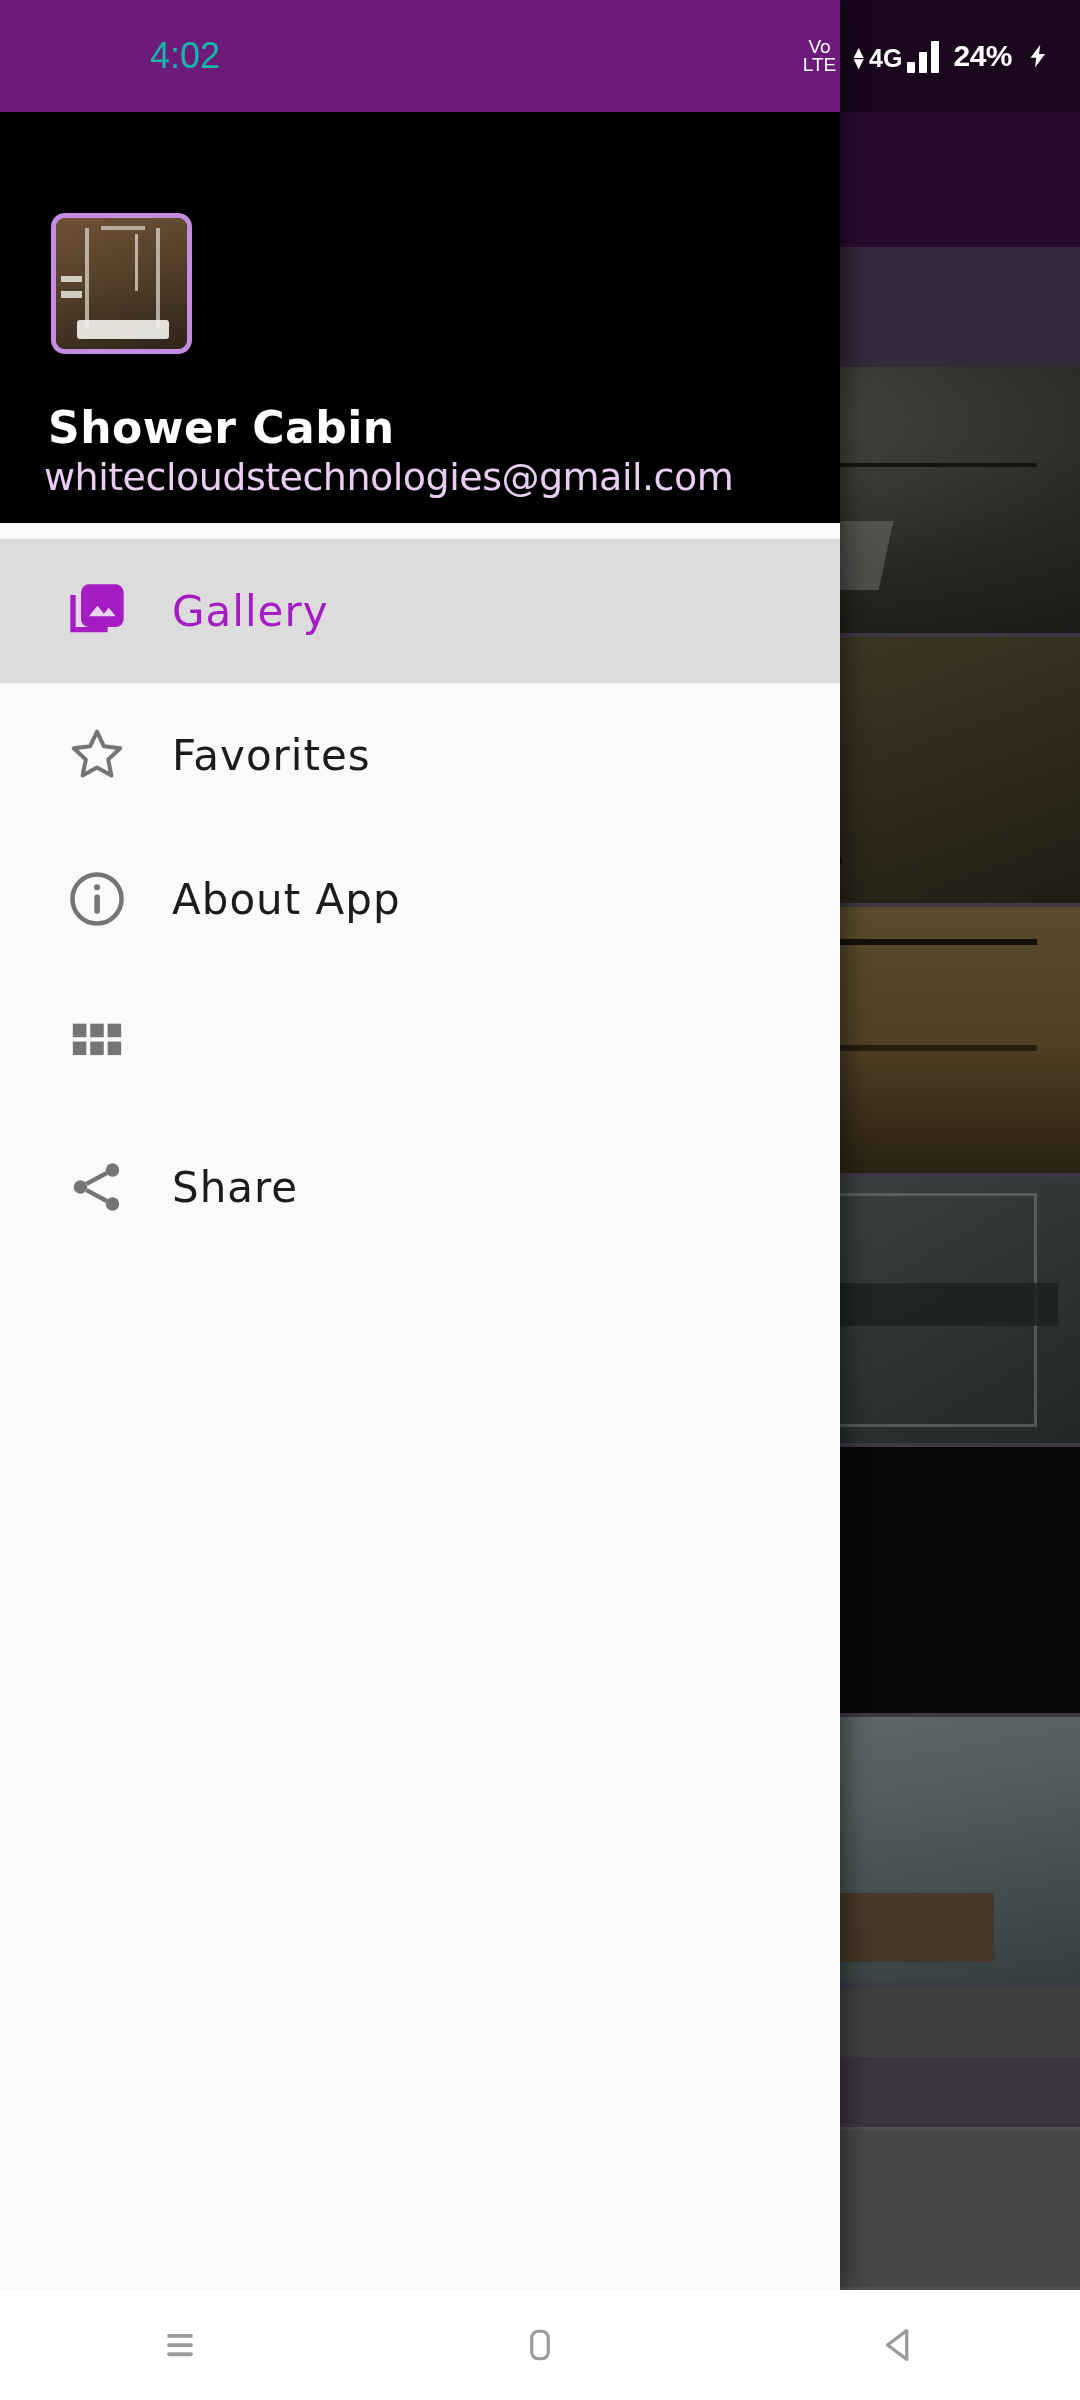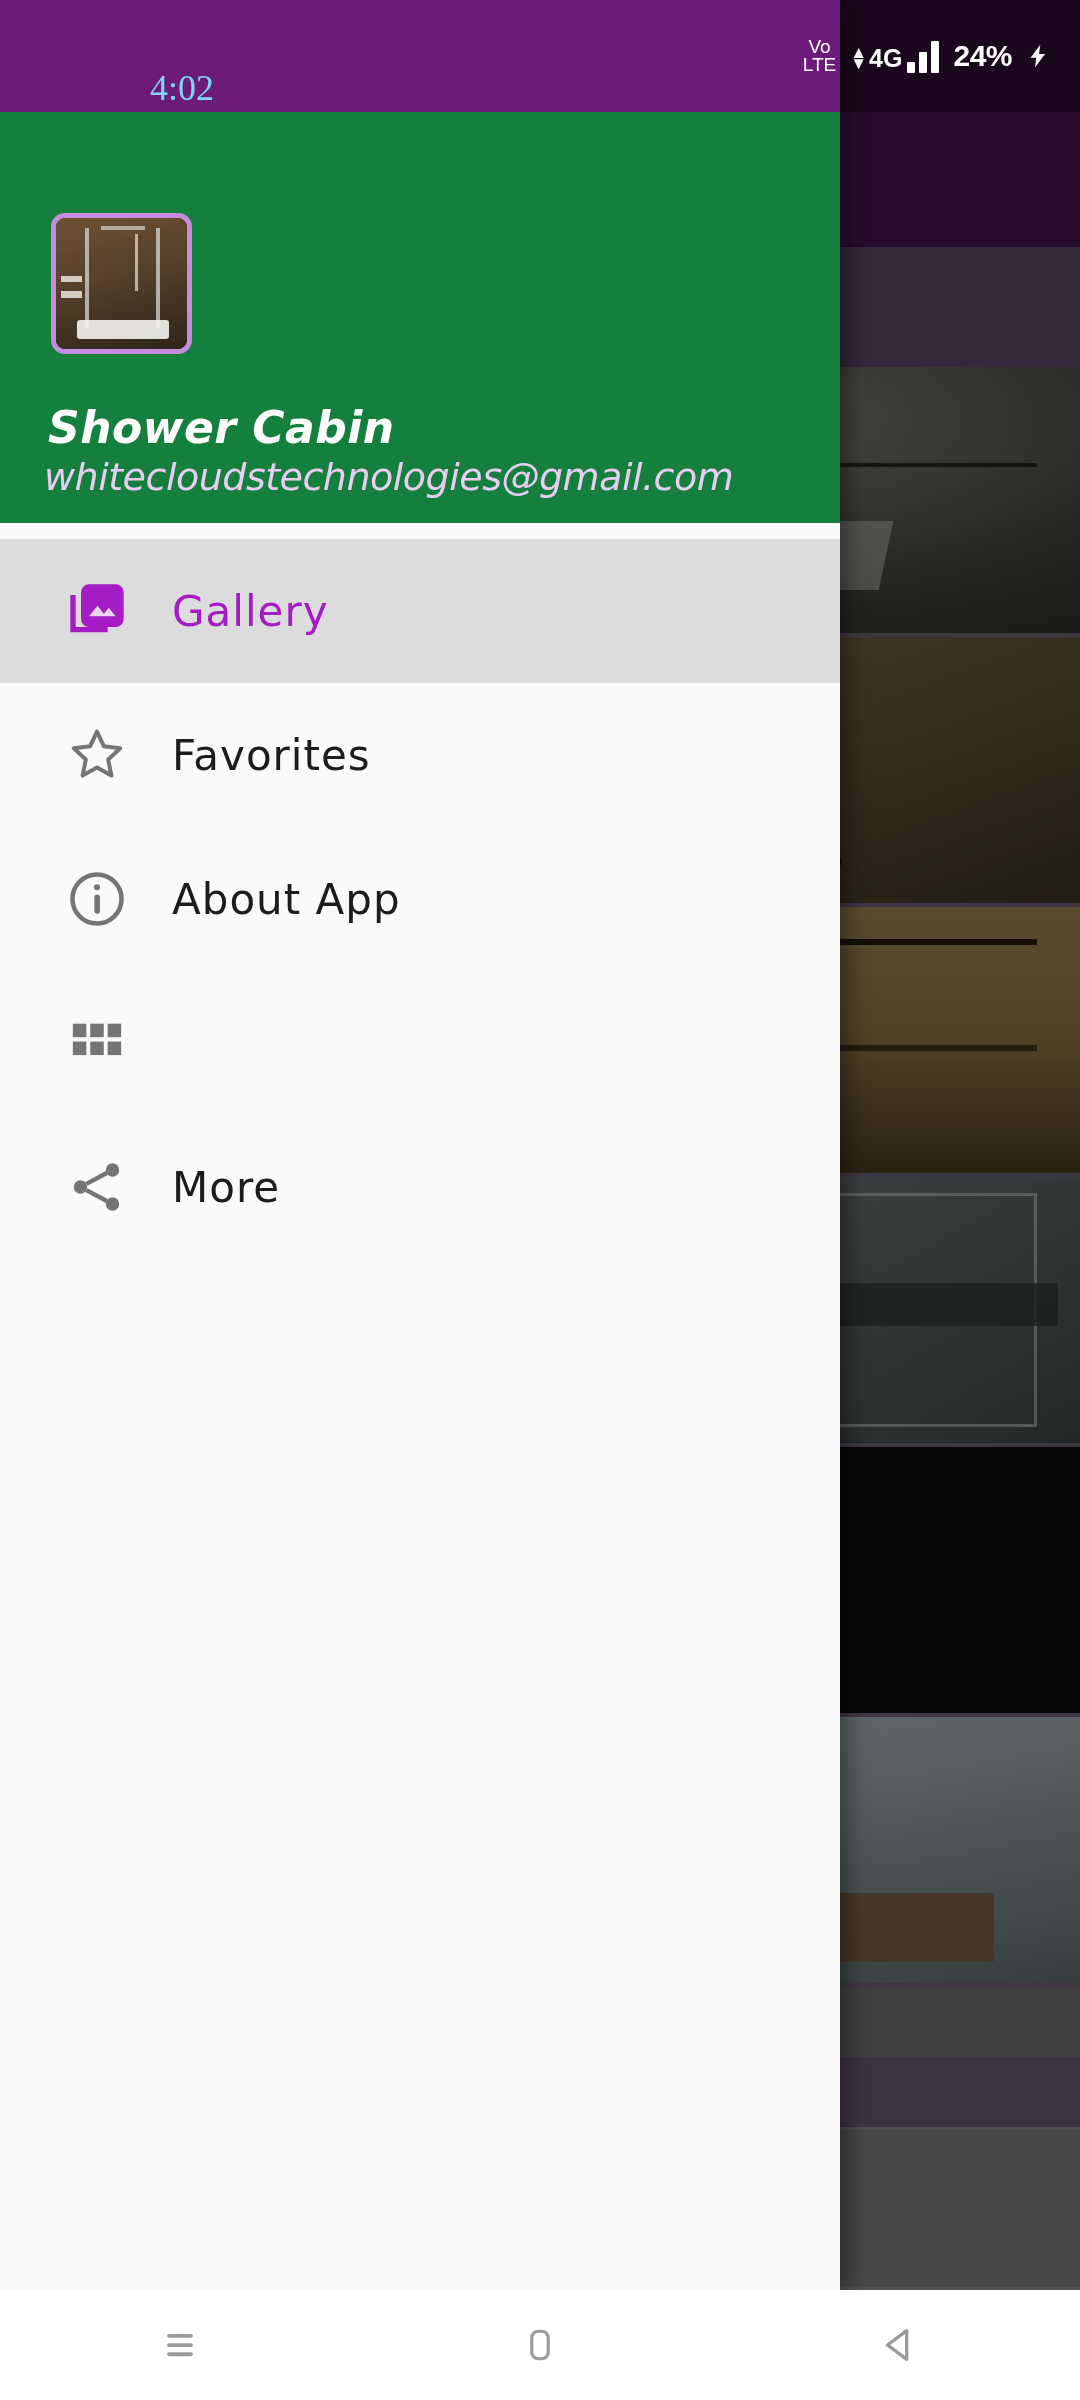--- a/index.html
+++ b/index.html
@@ -68,29 +68,27 @@
     background:#fafafa;
     box-shadow:6px 0 22px rgba(0,0,0,0.45);
     overflow:hidden;
   }
   #drawer-statusbar{
     width:840px; height:112px; background:#6c1b7a;
     position:relative;
   }
   #clock{
     position:absolute; left:150px; top:50%; transform:translateY(-50%);
-    color:#7dd3fc; font-size:36px;
-    font-family:Liberation Serif, serif;
-    margin-top:32px;
+    color:#14b8a6; font-size:36px;
+    font-family:Liberation Sans, sans-serif;
   }
   #drawer-header{
     width:840px; height:411px;
-    background:#15803d;
+    background:#000000;
     position:relative;
-    font-style:italic;
   }
   #app-icon{
     position:absolute; left:51px; top:101px;
     width:141px; height:141px;
     border-radius:14px;
     border:5px solid #c58ce0;
     overflow:hidden;
     background:#3b2a20;
   }
   #app-icon .photo{ position:absolute; inset:0; }
@@ -300,21 +298,21 @@
 
     <div class="menu-item">
       <span class="mi-icon">
         <svg width="62" height="62" viewBox="0 0 24 24">
           <circle cx="18" cy="5.4" r="2.6" fill="#757575"></circle>
           <circle cx="18" cy="18.6" r="2.6" fill="#757575"></circle>
           <circle cx="5.6" cy="12" r="2.6" fill="#757575"></circle>
           <path d="M7.9 10.8l7.9-4.2M7.9 13.2l7.9 4.2" stroke="#757575" stroke-width="1.7"></path>
         </svg>
       </span>
-      <span class="mi-label">More</span>
+      <span class="mi-label">Share</span>
     </div>
 
   </div>
 </div>
 
 <div id="sb-icons">
   <div id="volte">
     <span>Vo</span>
     <span>LTE</span>
   </div>

